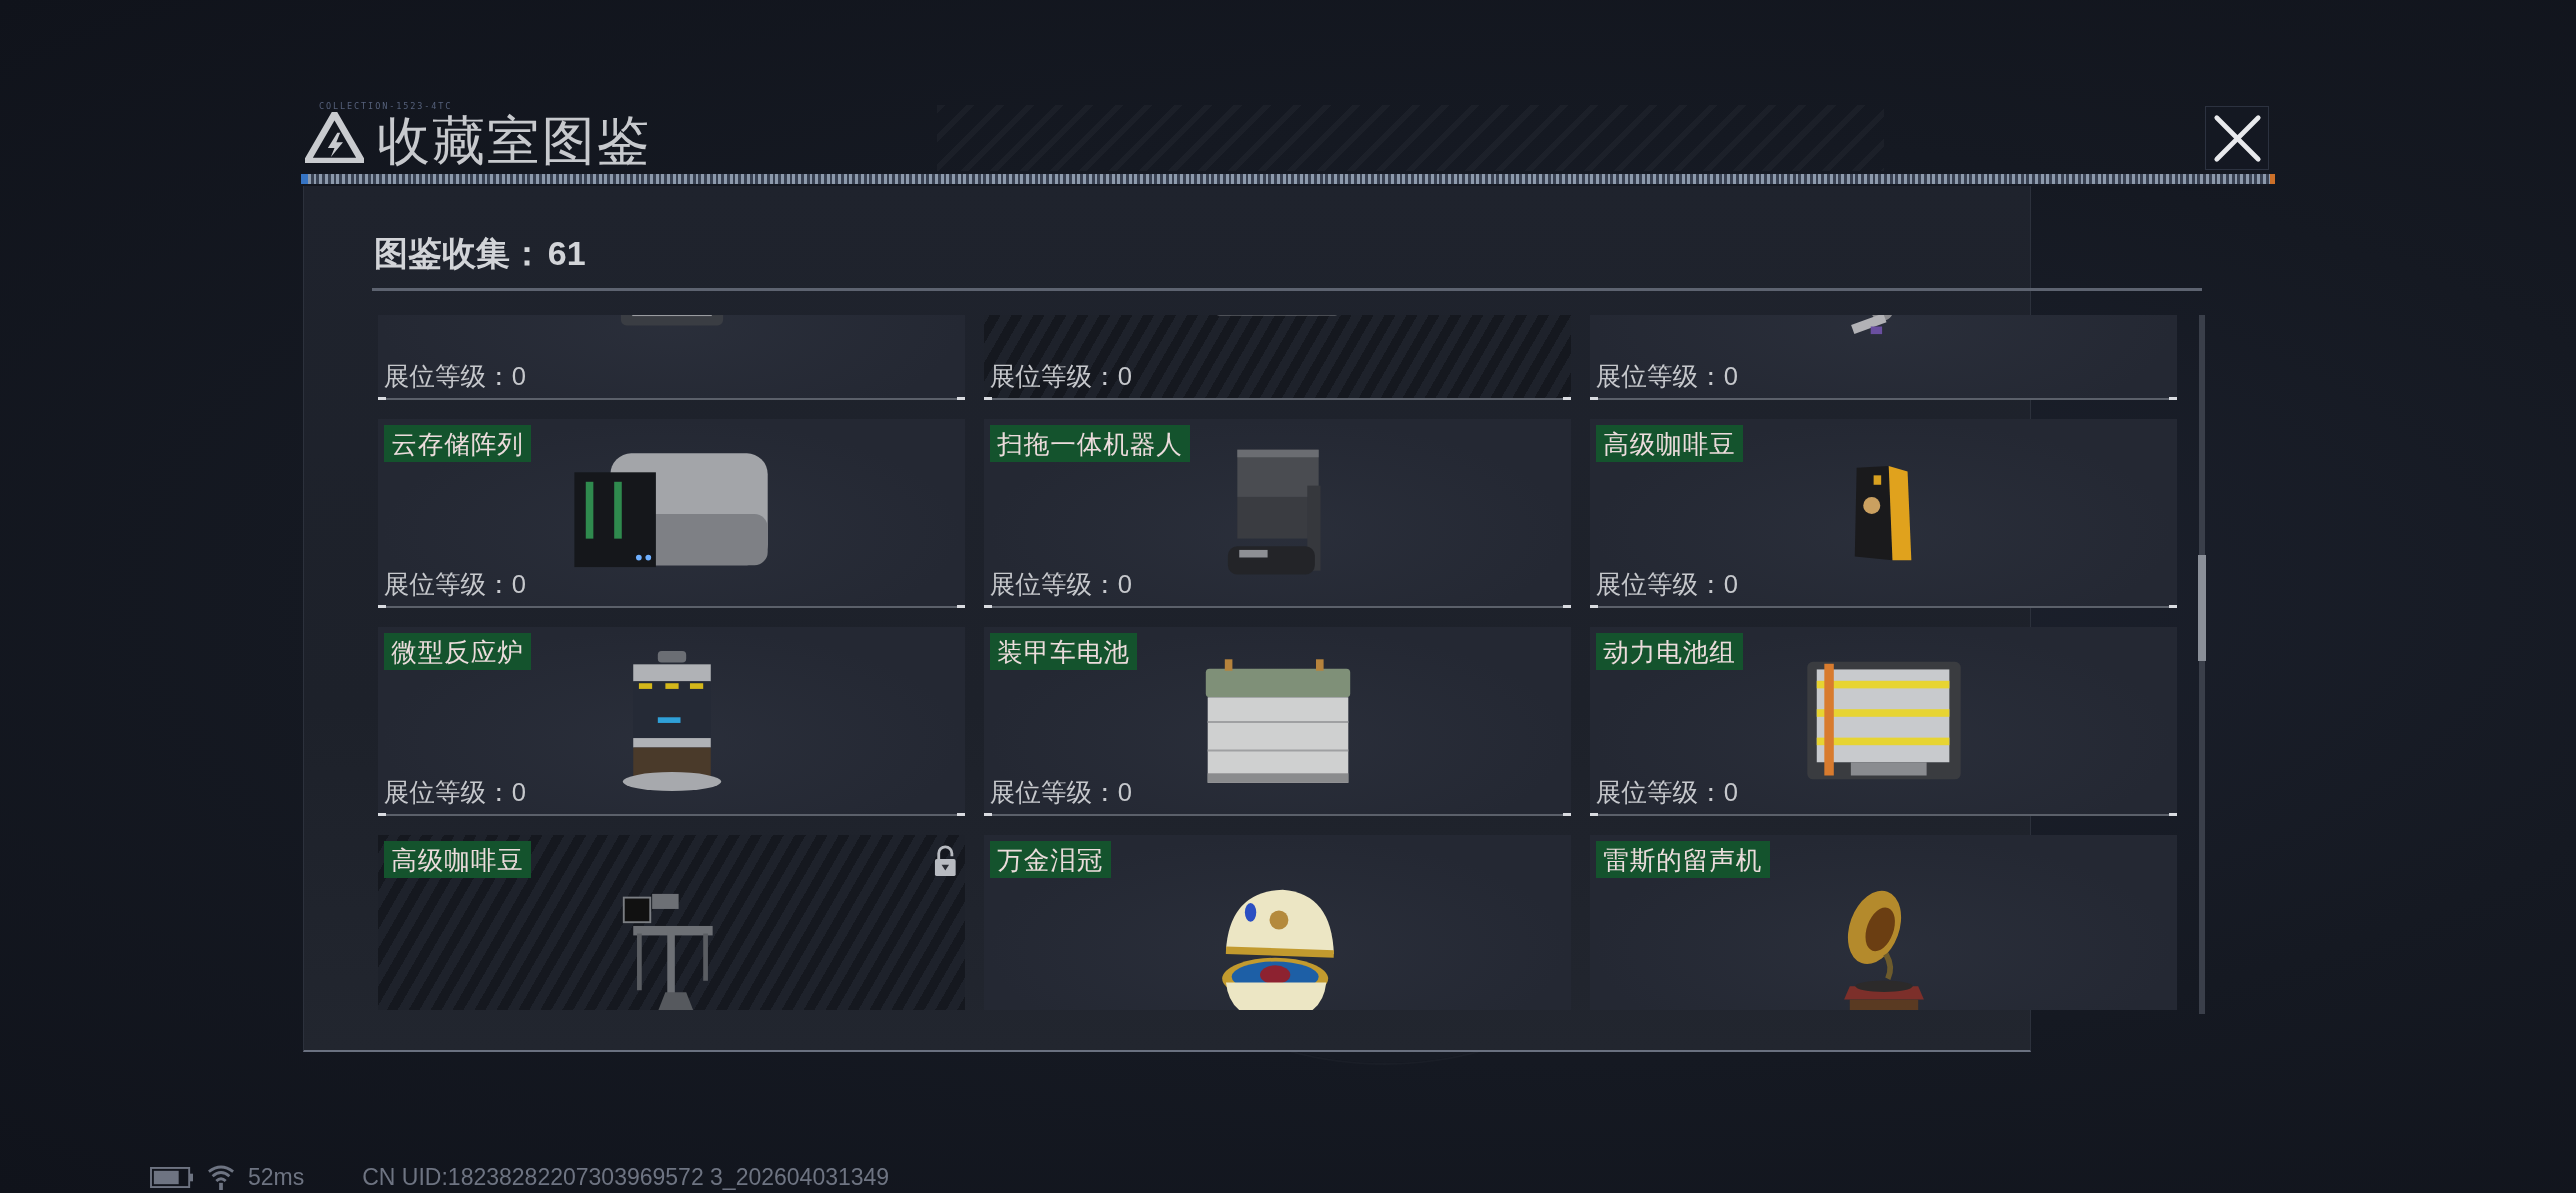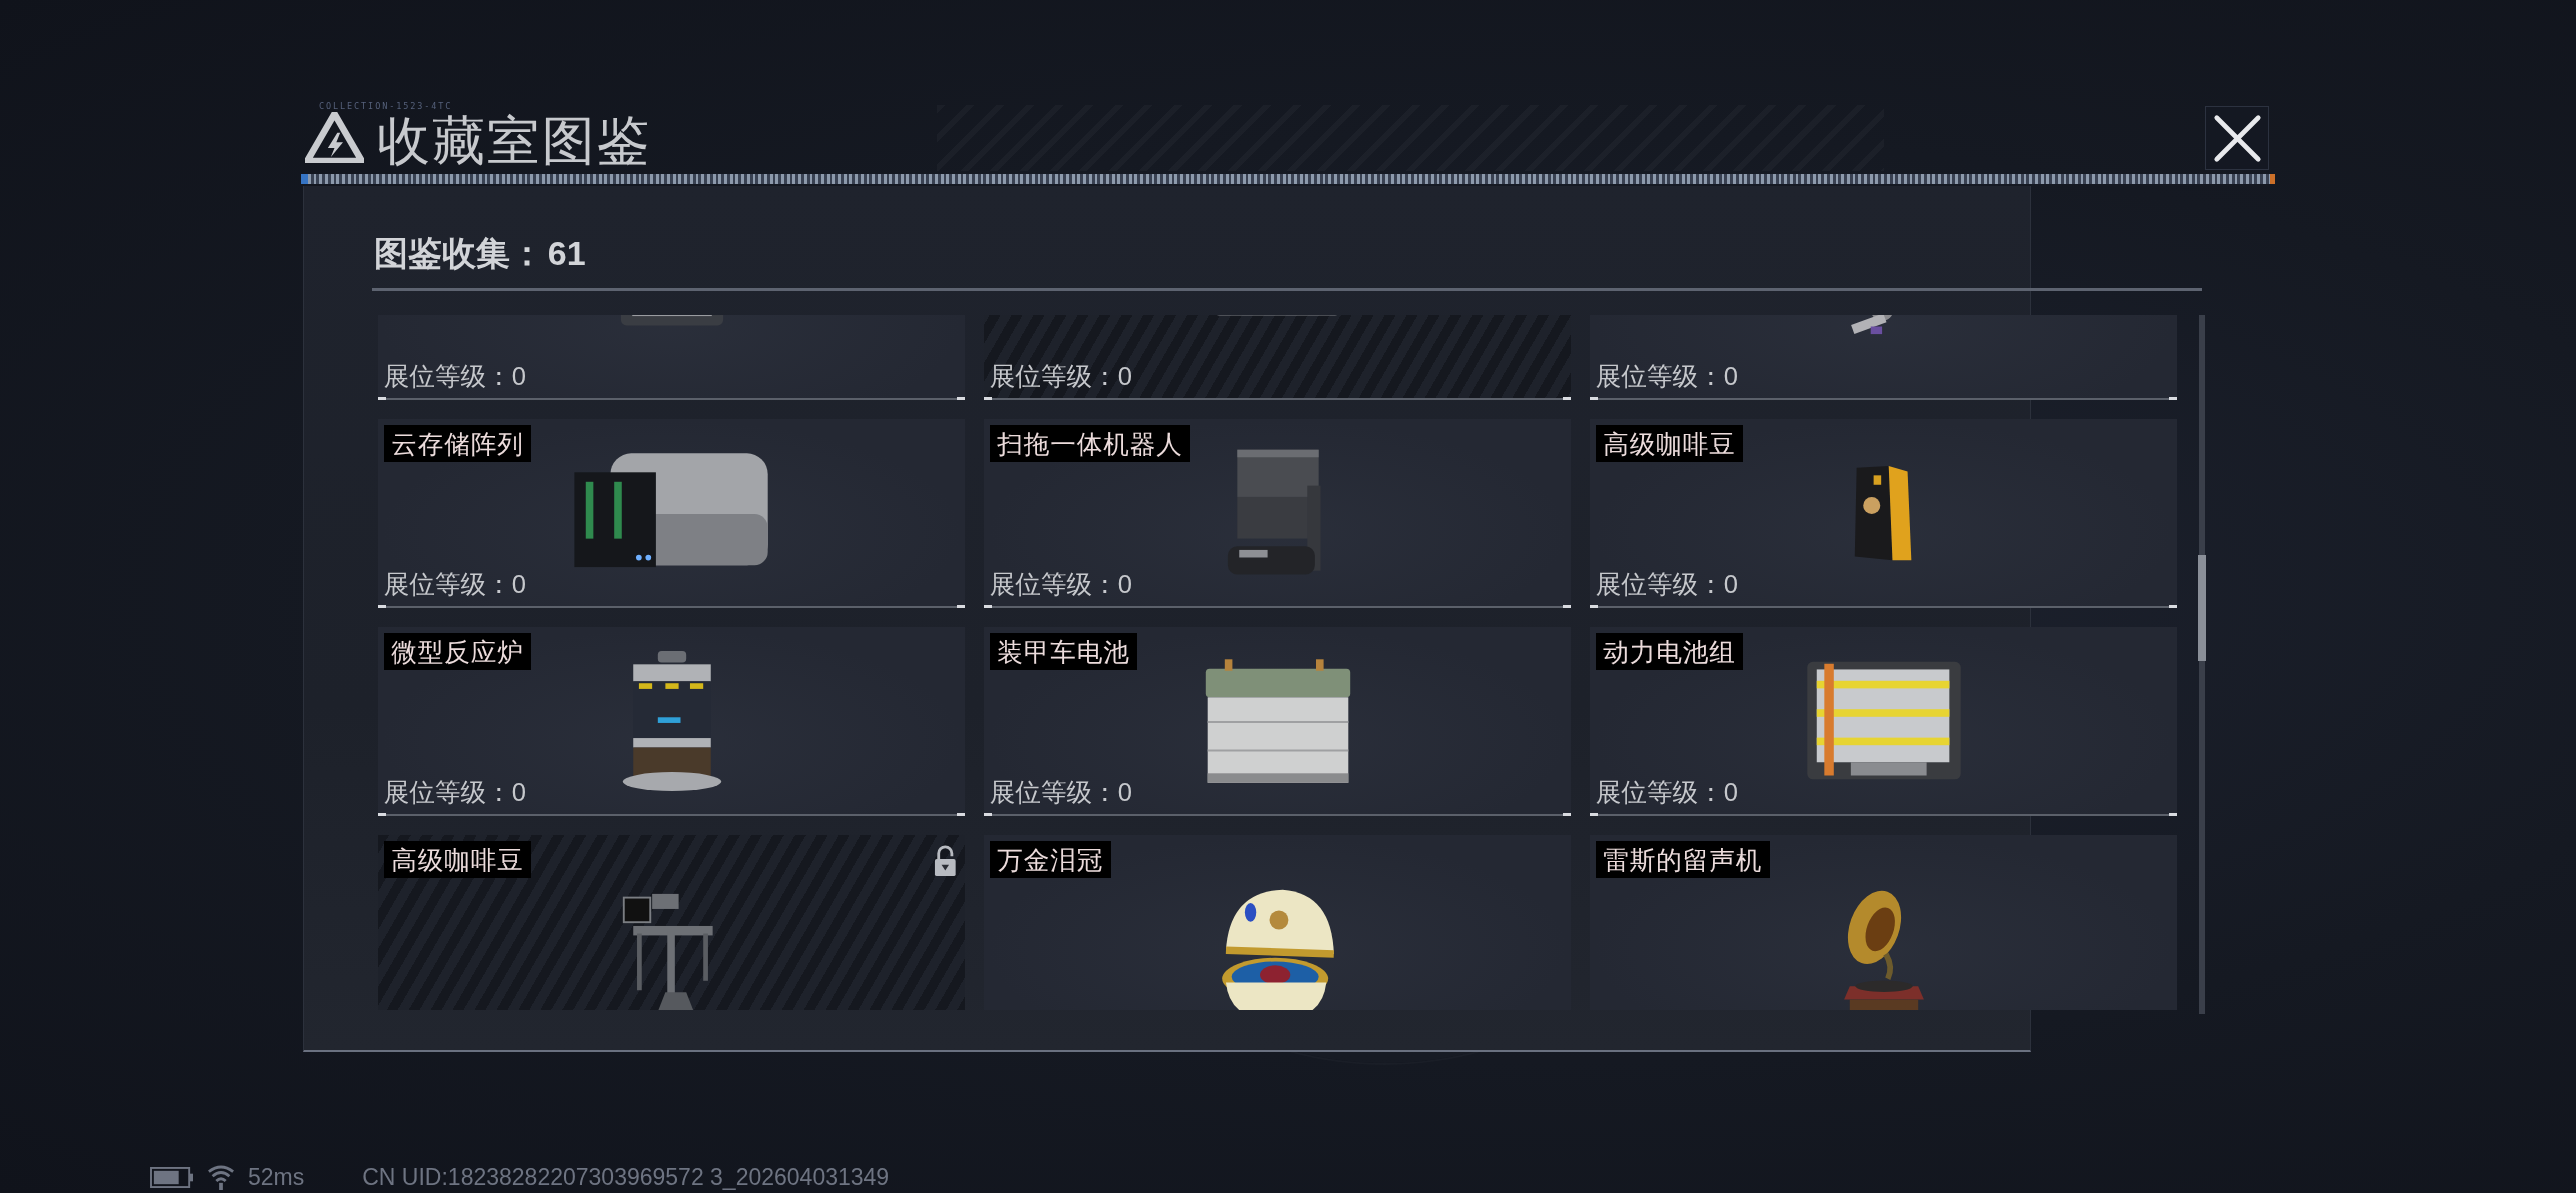--- a/index.html
+++ b/index.html
@@ -50,21 +50,21 @@
     display:grid; grid-template-columns: 587px 587px 587px; column-gap:19px;
     grid-auto-rows:189px; row-gap:19px;
   }
   .card { position:relative; width:587px; height:189px; background:#242833; overflow:hidden; }
   .card.striped {
     background: repeating-linear-gradient(120deg, #15181f 0 9.5px, #1e222b 9.5px 19px);
   }
   .card .shade { position:absolute; inset:0; background: radial-gradient(ellipse at 50% 60%, rgba(60,66,80,0.25), transparent 70%); }
   .card .name-tag {
     position:absolute; left:5.7px; top:5.7px; padding:1.9px 7.6px; height:34px; line-height:34px;
-    background:#000000; color:#ecdcdc; font-size:25.6px; letter-spacing:0.9px;
+    background:#14532d; color:#ecdcdc; font-size:25.6px; letter-spacing:0.9px;
   }
   .card .level { position:absolute; left:5.7px; bottom:5.7px; font-size:25.6px; color:#c6c8cc; }
   .card .bottom-line { position:absolute; left:0; right:0; bottom:0; height:1.9px; background:#5b606a; }
   .card .bottom-line::before, .card .bottom-line::after {
     content:""; position:absolute; top:-0.9px; width:7.6px; height:3.8px; background:#d9dbe0;
   }
   .card .bottom-line::before { left:0; }
   .card .bottom-line::after { right:0; }
   .card .art { position:absolute; left:50%; top:50%; transform:translate(-50%,-50%); }
   .card .lock { position:absolute; right:7.6px; top:9.5px; width:24.6px; height:32px; }

